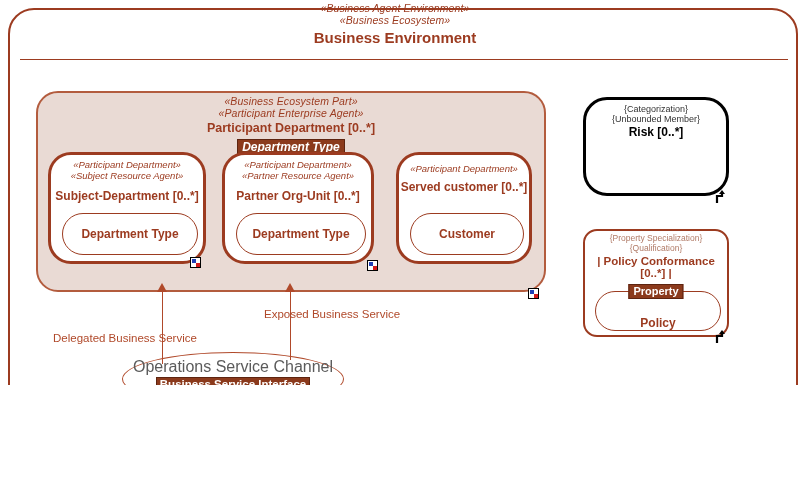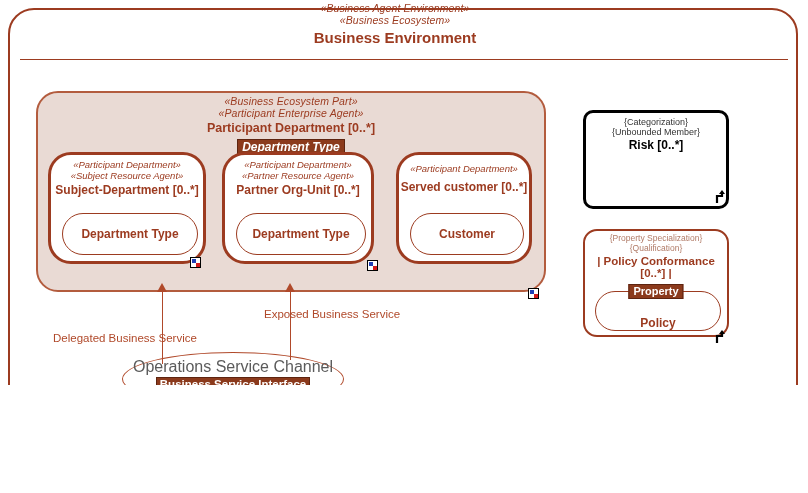--- a/index.html
+++ b/index.html
@@ -117,21 +117,21 @@
   .pbox-stereo {
     font-style: italic;
     font-size: 9.5px;
     color: #9c3b20;
     white-space: nowrap;
   }
   .pbox-name {
     font-size: 12px;
     font-weight: bold;
     color: #9c3b20;
-    margin-top: 2px;
+    margin-top: 8px;
     white-space: nowrap;
   }
   .inner-round {
     position: absolute;
     background: #ffffff;
     border: 1.5px solid #9c3b20;
     border-radius: 26px;
     box-sizing: border-box;
     display: flex;
     align-items: center;
@@ -141,26 +141,26 @@
     font-size: 12px;
     font-weight: bold;
     color: #9c3b20;
     white-space: nowrap;
   }
 
   
   .risk-box {
     position: absolute;
     left: 583px;
-    top: 110px;
+    top: 97px;
     width: 146px;
     height: 99px;
     background: #ffffff;
     border: 3px solid #000000;
-    border-radius: 10px;
+    border-radius: 24px;
     box-sizing: border-box;
   }
   .risk-titles {
     position: absolute;
     left: 0;
     top: 4px;
     width: 100%;
     text-align: center;
     line-height: 1.15;
   }

